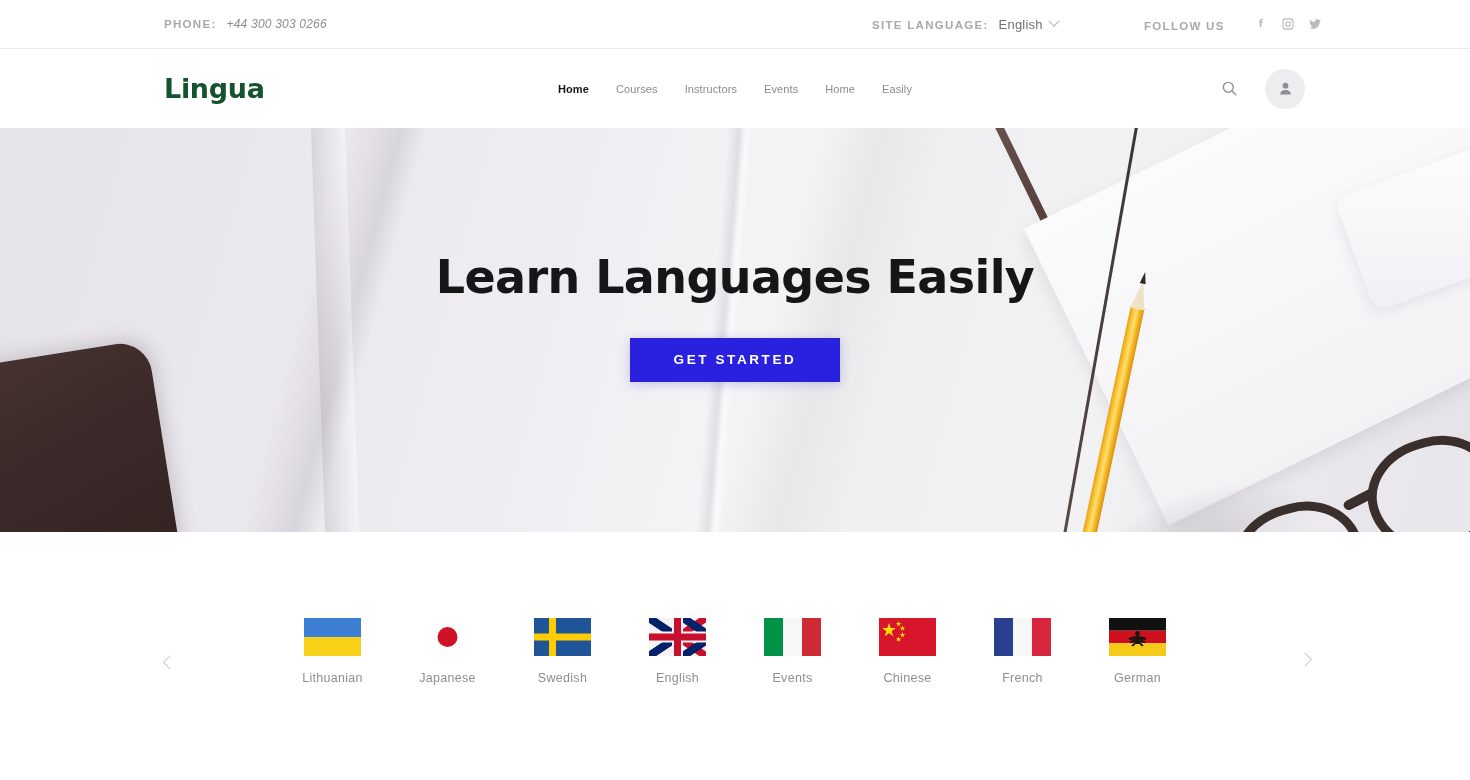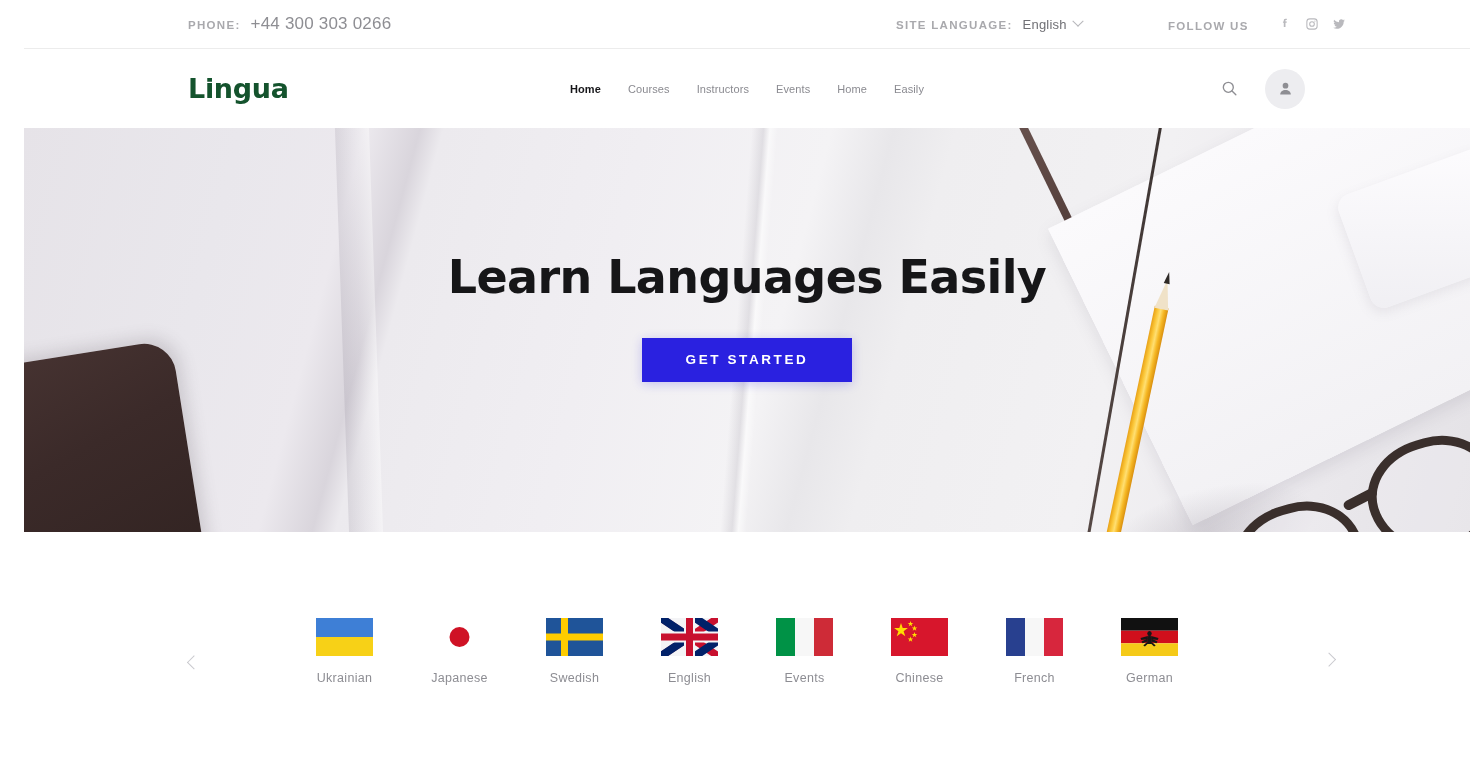--- a/index.html
+++ b/index.html
@@ -7,21 +7,21 @@
 
   html, body {
     width: 1470px;
     height: 780px;
     overflow: hidden;
     background: #ffffff;
     font-family: "Liberation Sans", sans-serif;
     -webkit-font-smoothing: antialiased;
   }
 
-  .page { width: 1470px; height: 780px; position: relative; padding-left: 24px; }
+  .page { width: 1470px; height: 780px; position: relative; }
 
   
   .topbar {
     height: 49px;
     background: #ffffff;
     border-bottom: 1px solid #ececec;
     display: flex;
     align-items: center;
     position: relative;
   }
@@ -33,23 +33,24 @@
     gap: 10px;
   }
   .tb-label {
     font-size: 11.5px;
     letter-spacing: 1.3px;
     color: #a9a9ad;
     font-weight: 600;
     text-transform: uppercase;
   }
   .tb-value {
-    font-size: 17px;
+    font-size: 12px;
     color: #8e8e93;
     letter-spacing: 0.2px;
+    font-style: italic;
   }
   .topbar-center {
     position: absolute;
     left: 872px;
     display: flex;
     align-items: baseline;
     gap: 10px;
   }
   .lang-select {
     display: flex;
@@ -499,21 +500,21 @@
 
     <div class="flag-list">
 
       <div class="flag-item">
         <span class="flag">
           <svg viewBox="0 0 57 38">
               <rect width="57" height="19" fill="#3e7fd6"></rect>
               <rect y="19" width="57" height="19" fill="#f7d117"></rect>
             </svg>
         </span>
-        <span class="flag-label">Ukrainian</span>
+        <span class="flag-label">Lithuanian</span>
       </div>
 
       <div class="flag-item">
         <span class="flag">
           <svg viewBox="0 0 57 38">
               <rect width="57" height="38" fill="#ffffff"></rect>
               <circle cx="28.5" cy="19" r="10" fill="#cf1225"></circle>
             </svg>
         </span>
         <span class="flag-label">Japanese</span>

